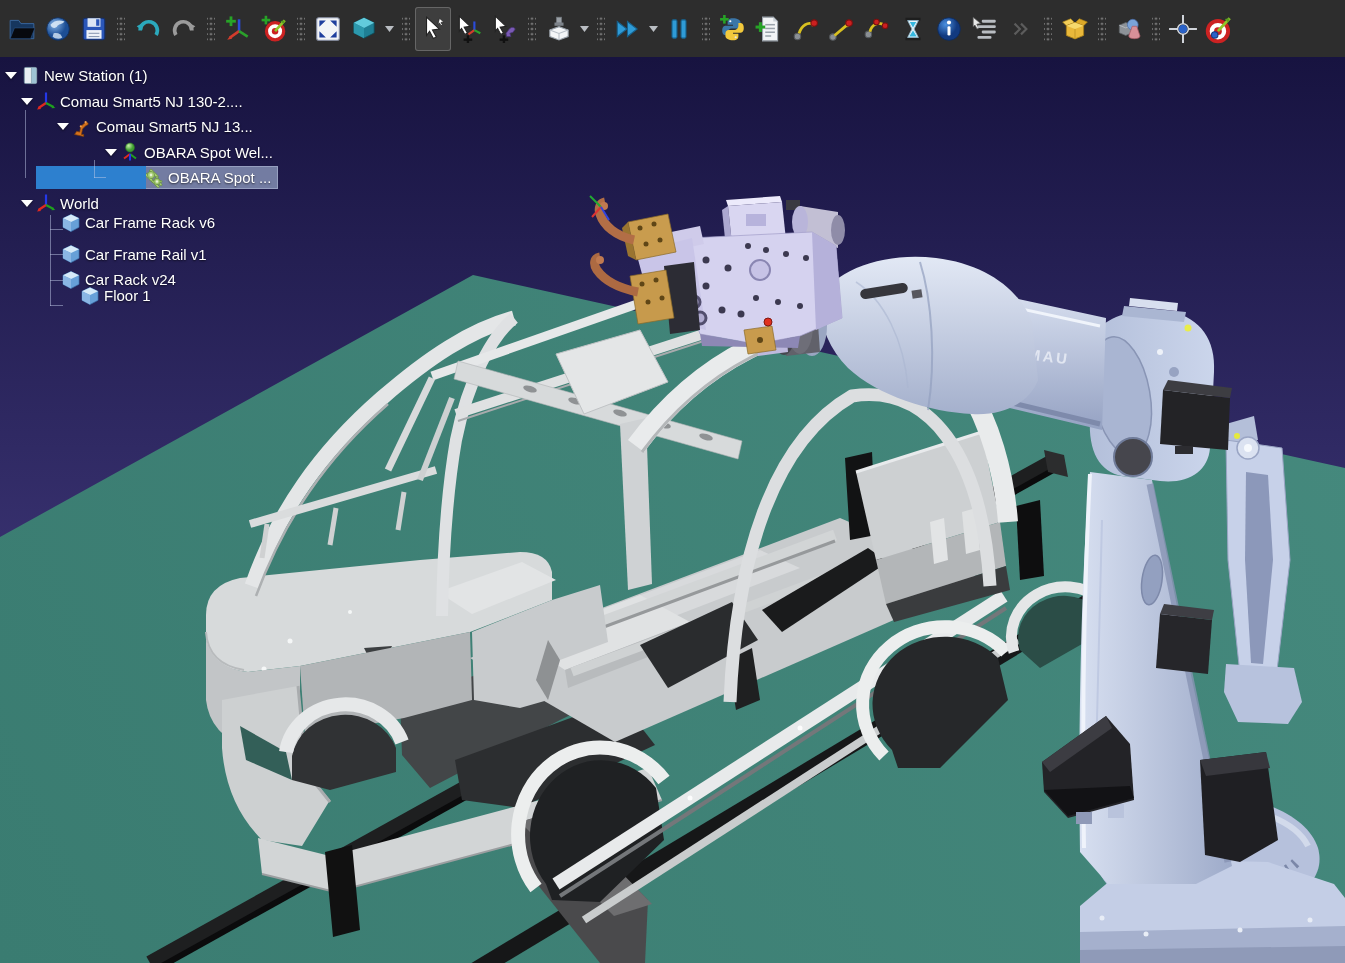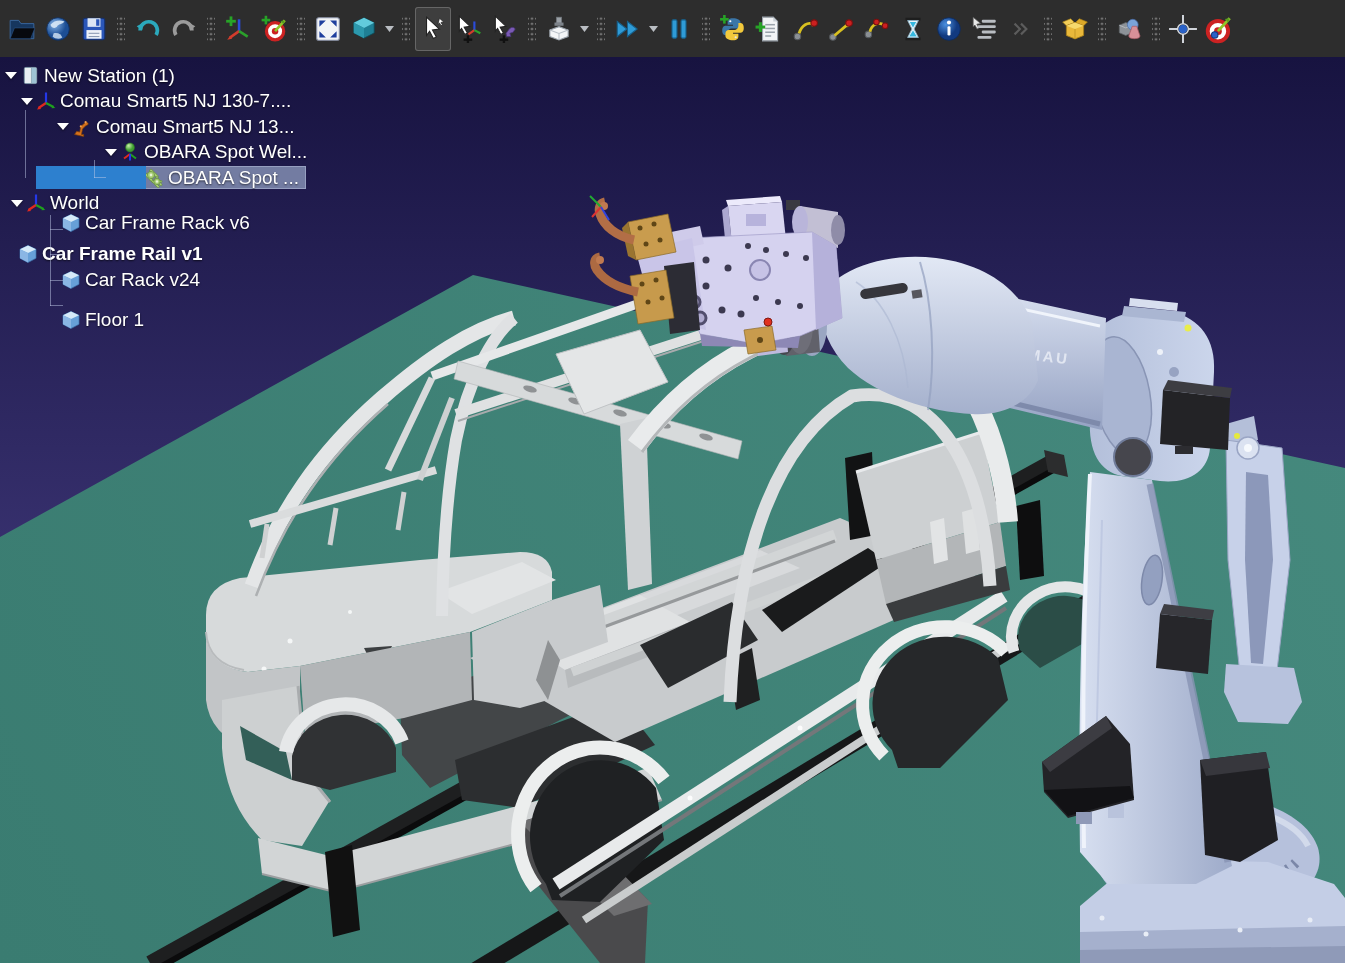--- a/index.html
+++ b/index.html
@@ -12,21 +12,21 @@
         flex:0 0 auto;}
   .tbtn.active{background:#3e3e3e;box-shadow:inset 0 0 0 1px #666;}
   .tcaret{width:15px;height:44px;display:flex;align-items:center;justify-content:center;flex:0 0 auto;}
   .tsep{width:8px;height:26px;margin:0 5px;flex:0 0 auto;
         background-image:radial-gradient(circle,#707070 1.1px,transparent 1.5px);
         background-size:4.4px 5.2px;background-position:center;}
   
   .viewport{position:absolute;left:0;top:57px;width:1345px;height:906px;z-index:1;}
   .viewport svg{display:block;}
   
-  .tree{position:absolute;left:0;top:63px;width:420px;height:270px;z-index:20;color:#fff;font-size:19px;}
+  .tree{position:absolute;left:0;top:63px;width:420px;height:270px;z-index:20;color:#fff;font-size:15px;}
   .trow{position:absolute;left:0;height:25px;display:flex;align-items:center;white-space:nowrap;}
   .texp{width:18px;height:25px;display:flex;align-items:center;justify-content:center;flex:0 0 auto;}
   .texp .tri{width:0;height:0;border-left:6px solid transparent;border-right:6px solid transparent;
              border-top:7.5px solid #ffffff;filter:drop-shadow(0 1px 1px rgba(0,0,0,.5));}
   .ticon{width:20px;height:20px;margin-right:4px;flex:0 0 auto;display:flex;align-items:center;justify-content:center;}
   .tlabel{text-shadow:0 1px 2px rgba(0,0,0,.65);}
   .selbar{position:absolute;left:0;top:1px;height:23px;width:110px;}
   .selchip{display:flex;align-items:center;height:23px;padding:0 7px 0 2px;
            background:rgba(134,147,182,.82);box-shadow:inset 0 0 0 1px rgba(215,225,250,.35);}
   .tline{position:absolute;background:rgba(190,200,230,.5);}
@@ -654,21 +654,21 @@
         </div>
         <span class="ticon">
           <svg width="20" height="20" viewBox="0 0 20 20">
             <line x1="10" y1="12" x2="10" y2="1.5" stroke="#2438e8" stroke-width="2.2"></line>
             <line x1="10" y1="12" x2="2.5" y2="17" stroke="#e02820" stroke-width="2.2"></line>
             <path d="M1 18.5l4-.6-1.8-2.6z" fill="#e02820"></path>
             <line x1="10" y1="12" x2="17.5" y2="16" stroke="#1fa01f" stroke-width="2.2"></line>
             <path d="M19.3 17l-3.8.3 1.2-2.8z" fill="#1fa01f"></path>
           </svg>
         </span>
-        <span class="tlabel">Comau Smart5 NJ 130-7....</span>
+        <span class="tlabel">Comau Smart5 NJ 130-2....</span>
       </div>
       <div class="trow" style="top: 51px; padding-left: 43px; margin-left: 11px;">
         <div class="texp">
           <div class="tri"></div>
         </div>
         <span class="ticon">
           <svg width="20" height="20" viewBox="0 0 20 20">
             <path d="M2.5 17.5l2.2-3.2 3 .8 1-5.6 4.6-4c1.4-1 3.4.3 2.8 2l-2.6 1.6-3 2.8-1 5.6h2.2v2z" fill="#d4711c" stroke="#7a3c08" stroke-width="0.7"></path>
             <circle cx="8.8" cy="9.3" r="1.1" fill="#f0a050"></circle>
             <circle cx="13.6" cy="5.2" r="1.1" fill="#f0a050"></circle>
@@ -716,21 +716,21 @@
                 <rect x="9.2" y="9.2" width="2" height="10" rx="1" transform="rotate(-45 13 13.5)"></rect>
                 <rect x="9.2" y="12" width="10" height="2" rx="1" transform="rotate(45 13 13.5)"></rect>
                 <circle cx="13" cy="13.5" r="3.1"></circle>
               </g>
               <circle cx="13" cy="13.5" r="1.2" fill="#e6f2d4"></circle>
             </svg>
           </span>
           <span class="tlabel">OBARA Spot ...</span>
         </span>
       </div>
-      <div class="trow" style="top: 127.5px; padding-left: 8px;">
+      <div class="trow" style="top: 127.5px; padding-left: 18px;">
         <div class="texp">
           <div class="tri"></div>
         </div>
         <span class="ticon">
           <svg width="20" height="20" viewBox="0 0 20 20">
             <line x1="10" y1="12" x2="10" y2="1.5" stroke="#2438e8" stroke-width="2.2"></line>
             <line x1="10" y1="12" x2="2.5" y2="17" stroke="#e02820" stroke-width="2.2"></line>
             <path d="M1 18.5l4-.6-1.8-2.6z" fill="#e02820"></path>
             <line x1="10" y1="12" x2="17.5" y2="16" stroke="#1fa01f" stroke-width="2.2"></line>
             <path d="M19.3 17l-3.8.3 1.2-2.8z" fill="#1fa01f"></path>
@@ -742,21 +742,21 @@
         <div class="texp"></div>
         <span class="ticon">
           <svg width="20" height="20" viewBox="0 0 20 20">
             <path d="M10 1.5l8 3.8v9L10 18.5l-8-4.2v-9z" fill="#67a0d8" stroke="#3c72ae" stroke-width="0.7"></path>
             <path d="M10 1.5l8 3.8-8 3.7-8-3.7z" fill="#d6eaf8"></path>
             <path d="M2 5.3l8 3.7v9.5l-8-4.2z" fill="#8ab6e4"></path>
           </svg>
         </span>
         <span class="tlabel">Car Frame Rack v6</span>
       </div>
-      <div class="trow" style="top: 178.5px;  font-weight: bold;">
+      <div class="trow" style="top: 178.5px; padding-left: 43px;">
         <div class="texp"></div>
         <span class="ticon">
           <svg width="20" height="20" viewBox="0 0 20 20">
             <path d="M10 1.5l8 3.8v9L10 18.5l-8-4.2v-9z" fill="#67a0d8" stroke="#3c72ae" stroke-width="0.7"></path>
             <path d="M10 1.5l8 3.8-8 3.7-8-3.7z" fill="#d6eaf8"></path>
             <path d="M2 5.3l8 3.7v9.5l-8-4.2z" fill="#8ab6e4"></path>
           </svg>
         </span>
         <span class="tlabel">Car Frame Rail v1</span>
       </div>
@@ -764,21 +764,21 @@
         <div class="texp"></div>
         <span class="ticon">
           <svg width="20" height="20" viewBox="0 0 20 20">
             <path d="M10 1.5l8 3.8v9L10 18.5l-8-4.2v-9z" fill="#67a0d8" stroke="#3c72ae" stroke-width="0.7"></path>
             <path d="M10 1.5l8 3.8-8 3.7-8-3.7z" fill="#d6eaf8"></path>
             <path d="M2 5.3l8 3.7v9.5l-8-4.2z" fill="#8ab6e4"></path>
           </svg>
         </span>
         <span class="tlabel">Car Rack v24</span>
       </div>
-      <div class="trow" style="top: 244px; padding-left: 43px; align-items: center;">
+      <div class="trow" style="top: 220px; padding-left: 62px; align-items: center;">
         <div class="texp"></div>
         <span class="ticon">
           <svg width="20" height="20" viewBox="0 0 20 20">
             <path d="M10 1.5l8 3.8v9L10 18.5l-8-4.2v-9z" fill="#67a0d8" stroke="#3c72ae" stroke-width="0.7"></path>
             <path d="M10 1.5l8 3.8-8 3.7-8-3.7z" fill="#d6eaf8"></path>
             <path d="M2 5.3l8 3.7v9.5l-8-4.2z" fill="#8ab6e4"></path>
           </svg>
         </span>
         <span class="tlabel">Floor 1</span>
       </div>

